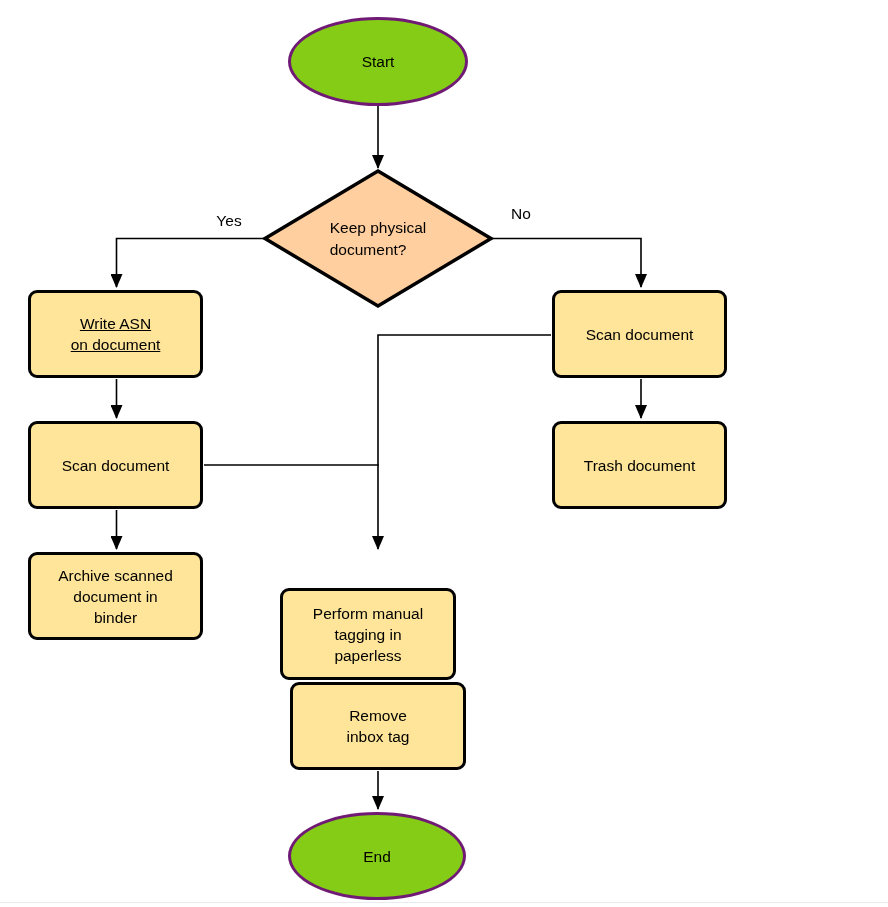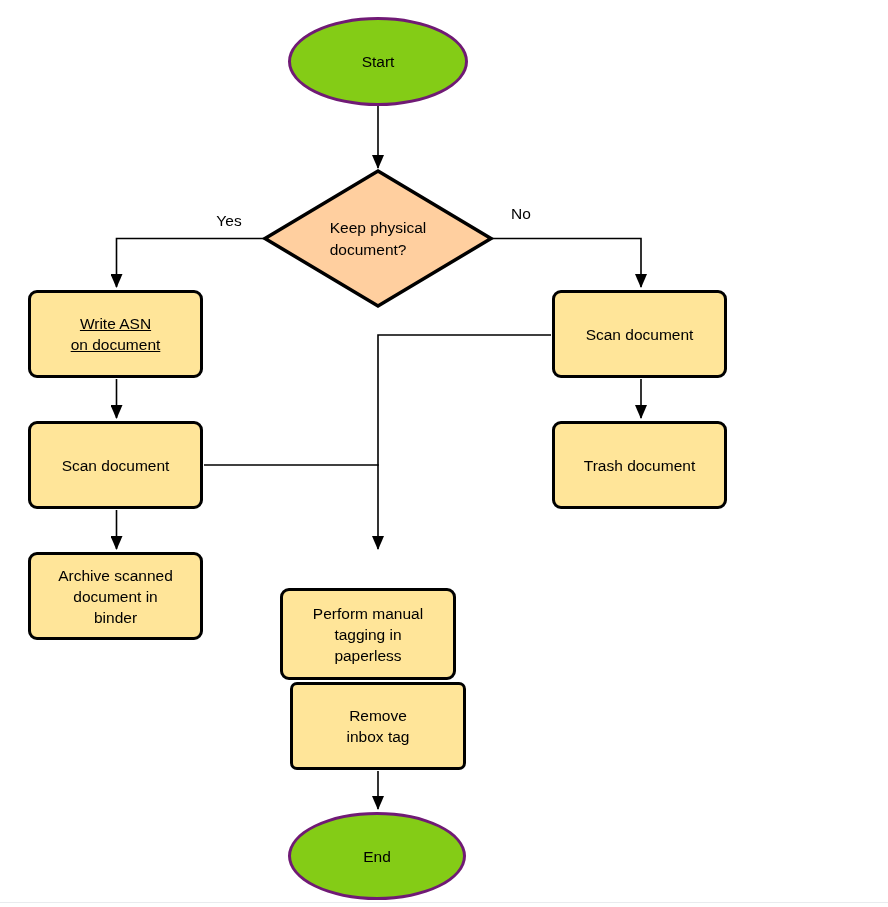--- a/index.html
+++ b/index.html
@@ -59,21 +59,21 @@
     white-space: pre-line;
   }
   
   .n-start        { left: 288px; top: 17px;  width: 180px; height: 89px; }
   .n-write-asn    { left: 28px;  top: 290px; width: 175px; height: 88px; text-decoration: underline; }
   .n-scan-left    { left: 28px;  top: 421px; width: 175px; height: 88px; }
   .n-archive      { left: 28px;  top: 552px; width: 175px; height: 88px; }
   .n-scan-right   { left: 552px; top: 290px; width: 175px; height: 88px; }
   .n-trash        { left: 552px; top: 421px; width: 175px; height: 88px; }
   .n-tagging      { left: 280px; top: 552px; width: 176px; height: 92px; margin-top: 36px; }
-  .n-remove-inbox { left: 290px; top: 682px; width: 176px; height: 88px; border-radius: 7px; }
+  .n-remove-inbox { left: 290px; top: 682px; width: 176px; height: 88px; }
   .n-end          { left: 288px; top: 812px; width: 178px; height: 88px; }
 
   .edge-label {
     position: absolute;
     font-size: 15.5px;
     line-height: 18px;
     text-align: center;
   }
   .lbl-yes { left: 205px; top: 212px; width: 48px; }
   .lbl-no  { left: 499px; top: 205px; width: 44px; }

